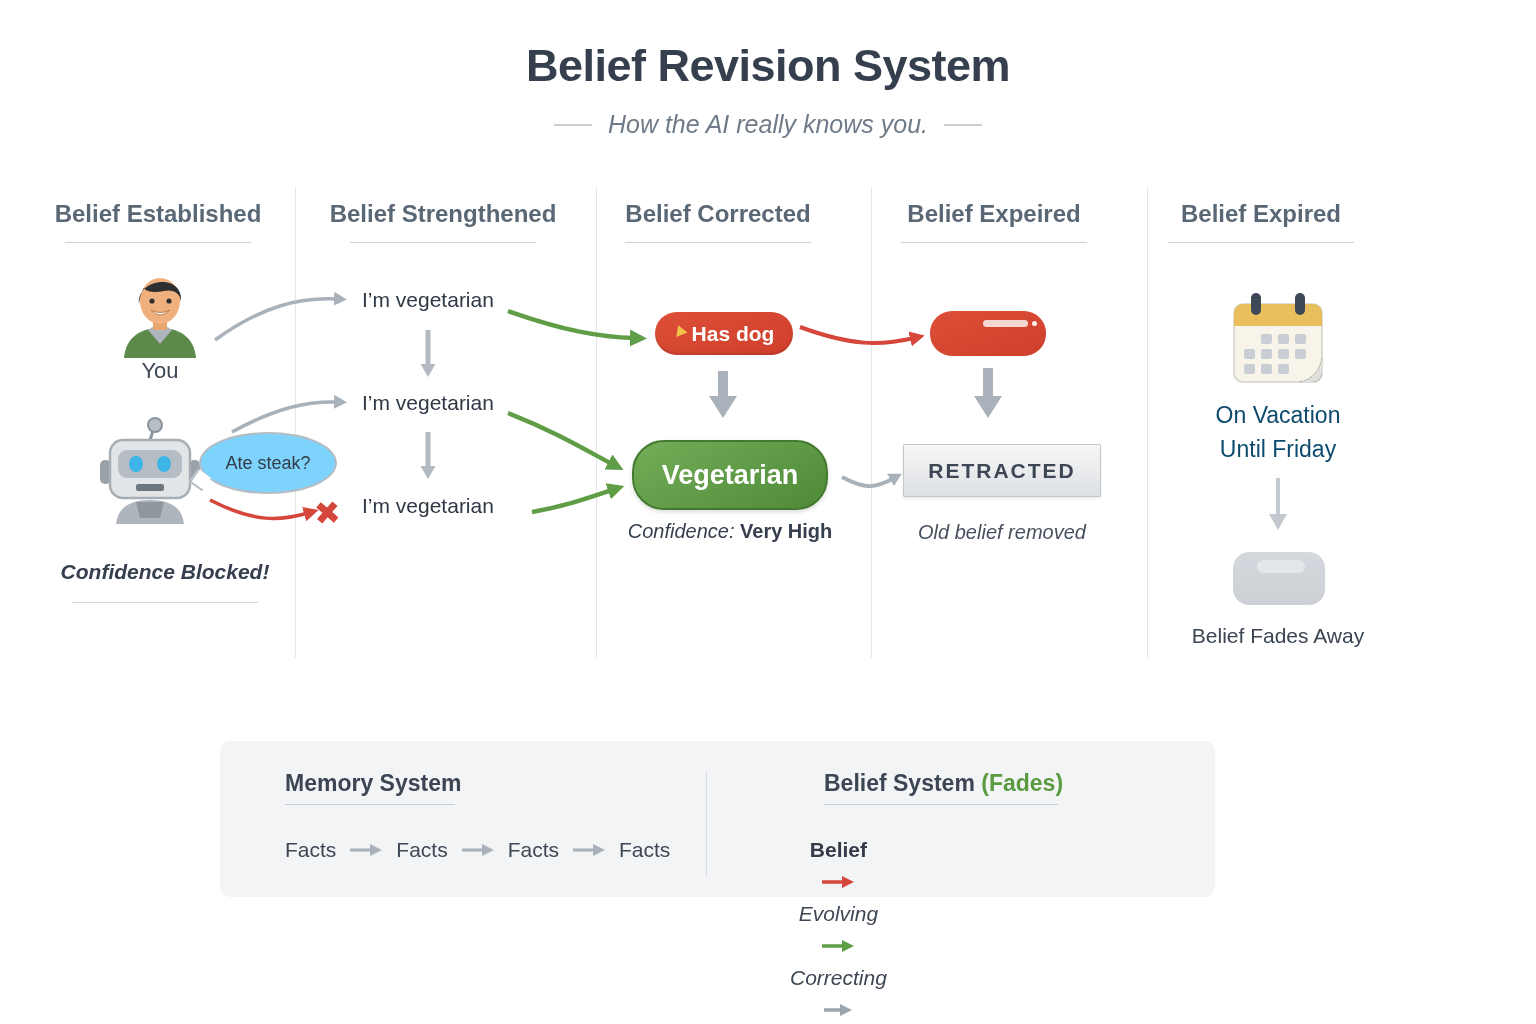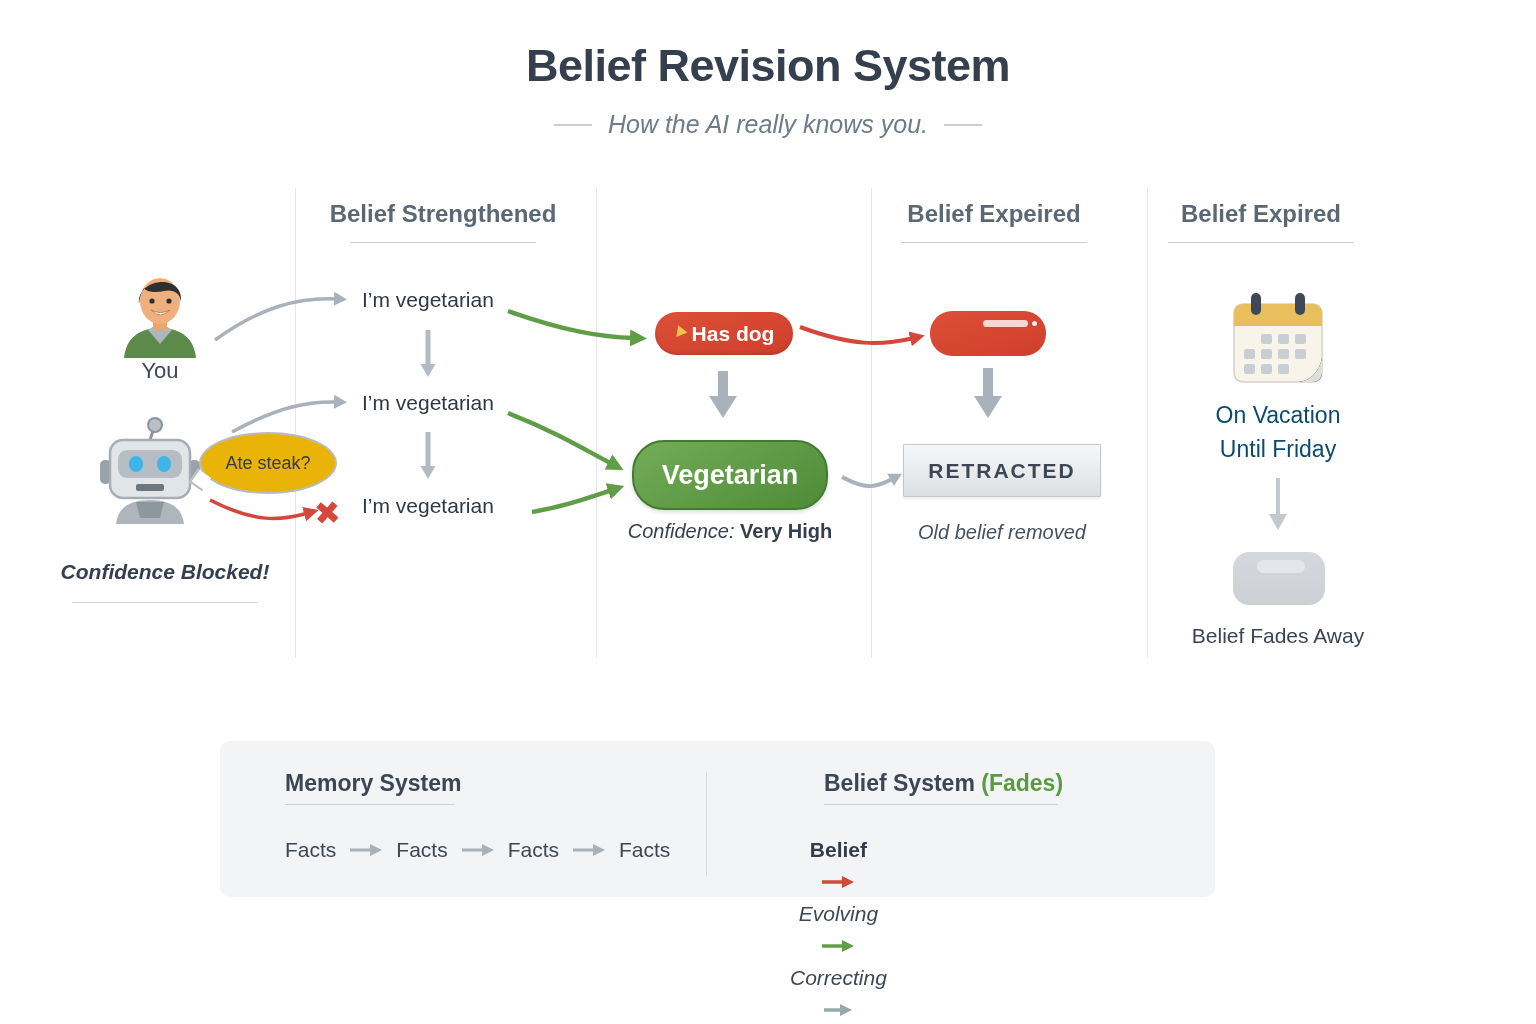--- a/index.html
+++ b/index.html
@@ -13,21 +13,21 @@
   .subtitle-row{left:0;right:0;top:110px;display:flex;justify-content:center;align-items:center;gap:16px;}
   .subtitle-line{width:38px;height:2px;background:#c9cfd5;}
   .subtitle{font-size:25px;font-style:italic;color:#6f7b88;}
   
   .col-divider{top:188px;height:470px;width:1px;background:#e4e7ea;}
   .col-header{top:200px;width:260px;text-align:center;}
   .col-header span{font-size:24px;font-weight:700;color:#5a6875;}
   .header-underline{margin:14px auto 0 auto;width:186px;height:1px;background:#ccd1d6;}
   
   .you-label{left:112px;top:358px;width:96px;text-align:center;font-size:22px;color:#3f4856;}
-  .bubble{left:199px;top:432px;width:134px;height:58px;background:#eab308;border:2px solid #b5bcc3;
+  .bubble{left:199px;top:432px;width:134px;height:58px;background:#7dd3fc;border:2px solid #b5bcc3;
     border-radius:50%;display:flex;align-items:center;justify-content:center;}
   .bubble span{font-size:18px;color:#333c48;}
   .bubble-tail{position:absolute;left:-9px;bottom:4px;width:14px;height:14px;background:#ffffff;
     border-left:2px solid #b5bcc3;border-bottom:2px solid #b5bcc3;transform:rotate(35deg);}
   .x-mark{left:314px;top:494px;font-size:32px;font-weight:700;color:#d5473a;transform:rotate(-4deg);}
   .blocked{left:55px;top:560px;width:220px;text-align:center;font-size:21px;font-style:italic;font-weight:600;color:#353f4e;}
   .blocked-underline{left:72px;top:602px;width:186px;height:1px;background:#d4d8dc;}
   
   .msg{left:362px;width:160px;font-size:21px;color:#2f3845;}
   
@@ -90,22 +90,30 @@
     <div class="subtitle-line"></div>
     <div class="subtitle">How the AI really knows you.</div>
     <div class="subtitle-line"></div>
   </div>
 
   <div class="abs col-divider" style="left:295px"></div>
   <div class="abs col-divider" style="left:596px"></div>
   <div class="abs col-divider" style="left:871px"></div>
   <div class="abs col-divider" style="left:1147px"></div>
 
+  <div class="abs col-header" style="left:28px">
+    <span>Belief Established</span>
+    <div class="header-underline"></div>
+  </div>
   <div class="abs col-header" style="left:313px">
     <span>Belief Strengthened</span>
+    <div class="header-underline"></div>
+  </div>
+  <div class="abs col-header" style="left:588px">
+    <span>Belief Corrected</span>
     <div class="header-underline"></div>
   </div>
   <div class="abs col-header" style="left:864px">
     <span>Belief Expeired</span>
     <div class="header-underline"></div>
   </div>
   <div class="abs col-header" style="left:1131px">
     <span>Belief Expired</span>
     <div class="header-underline"></div>
   </div>

